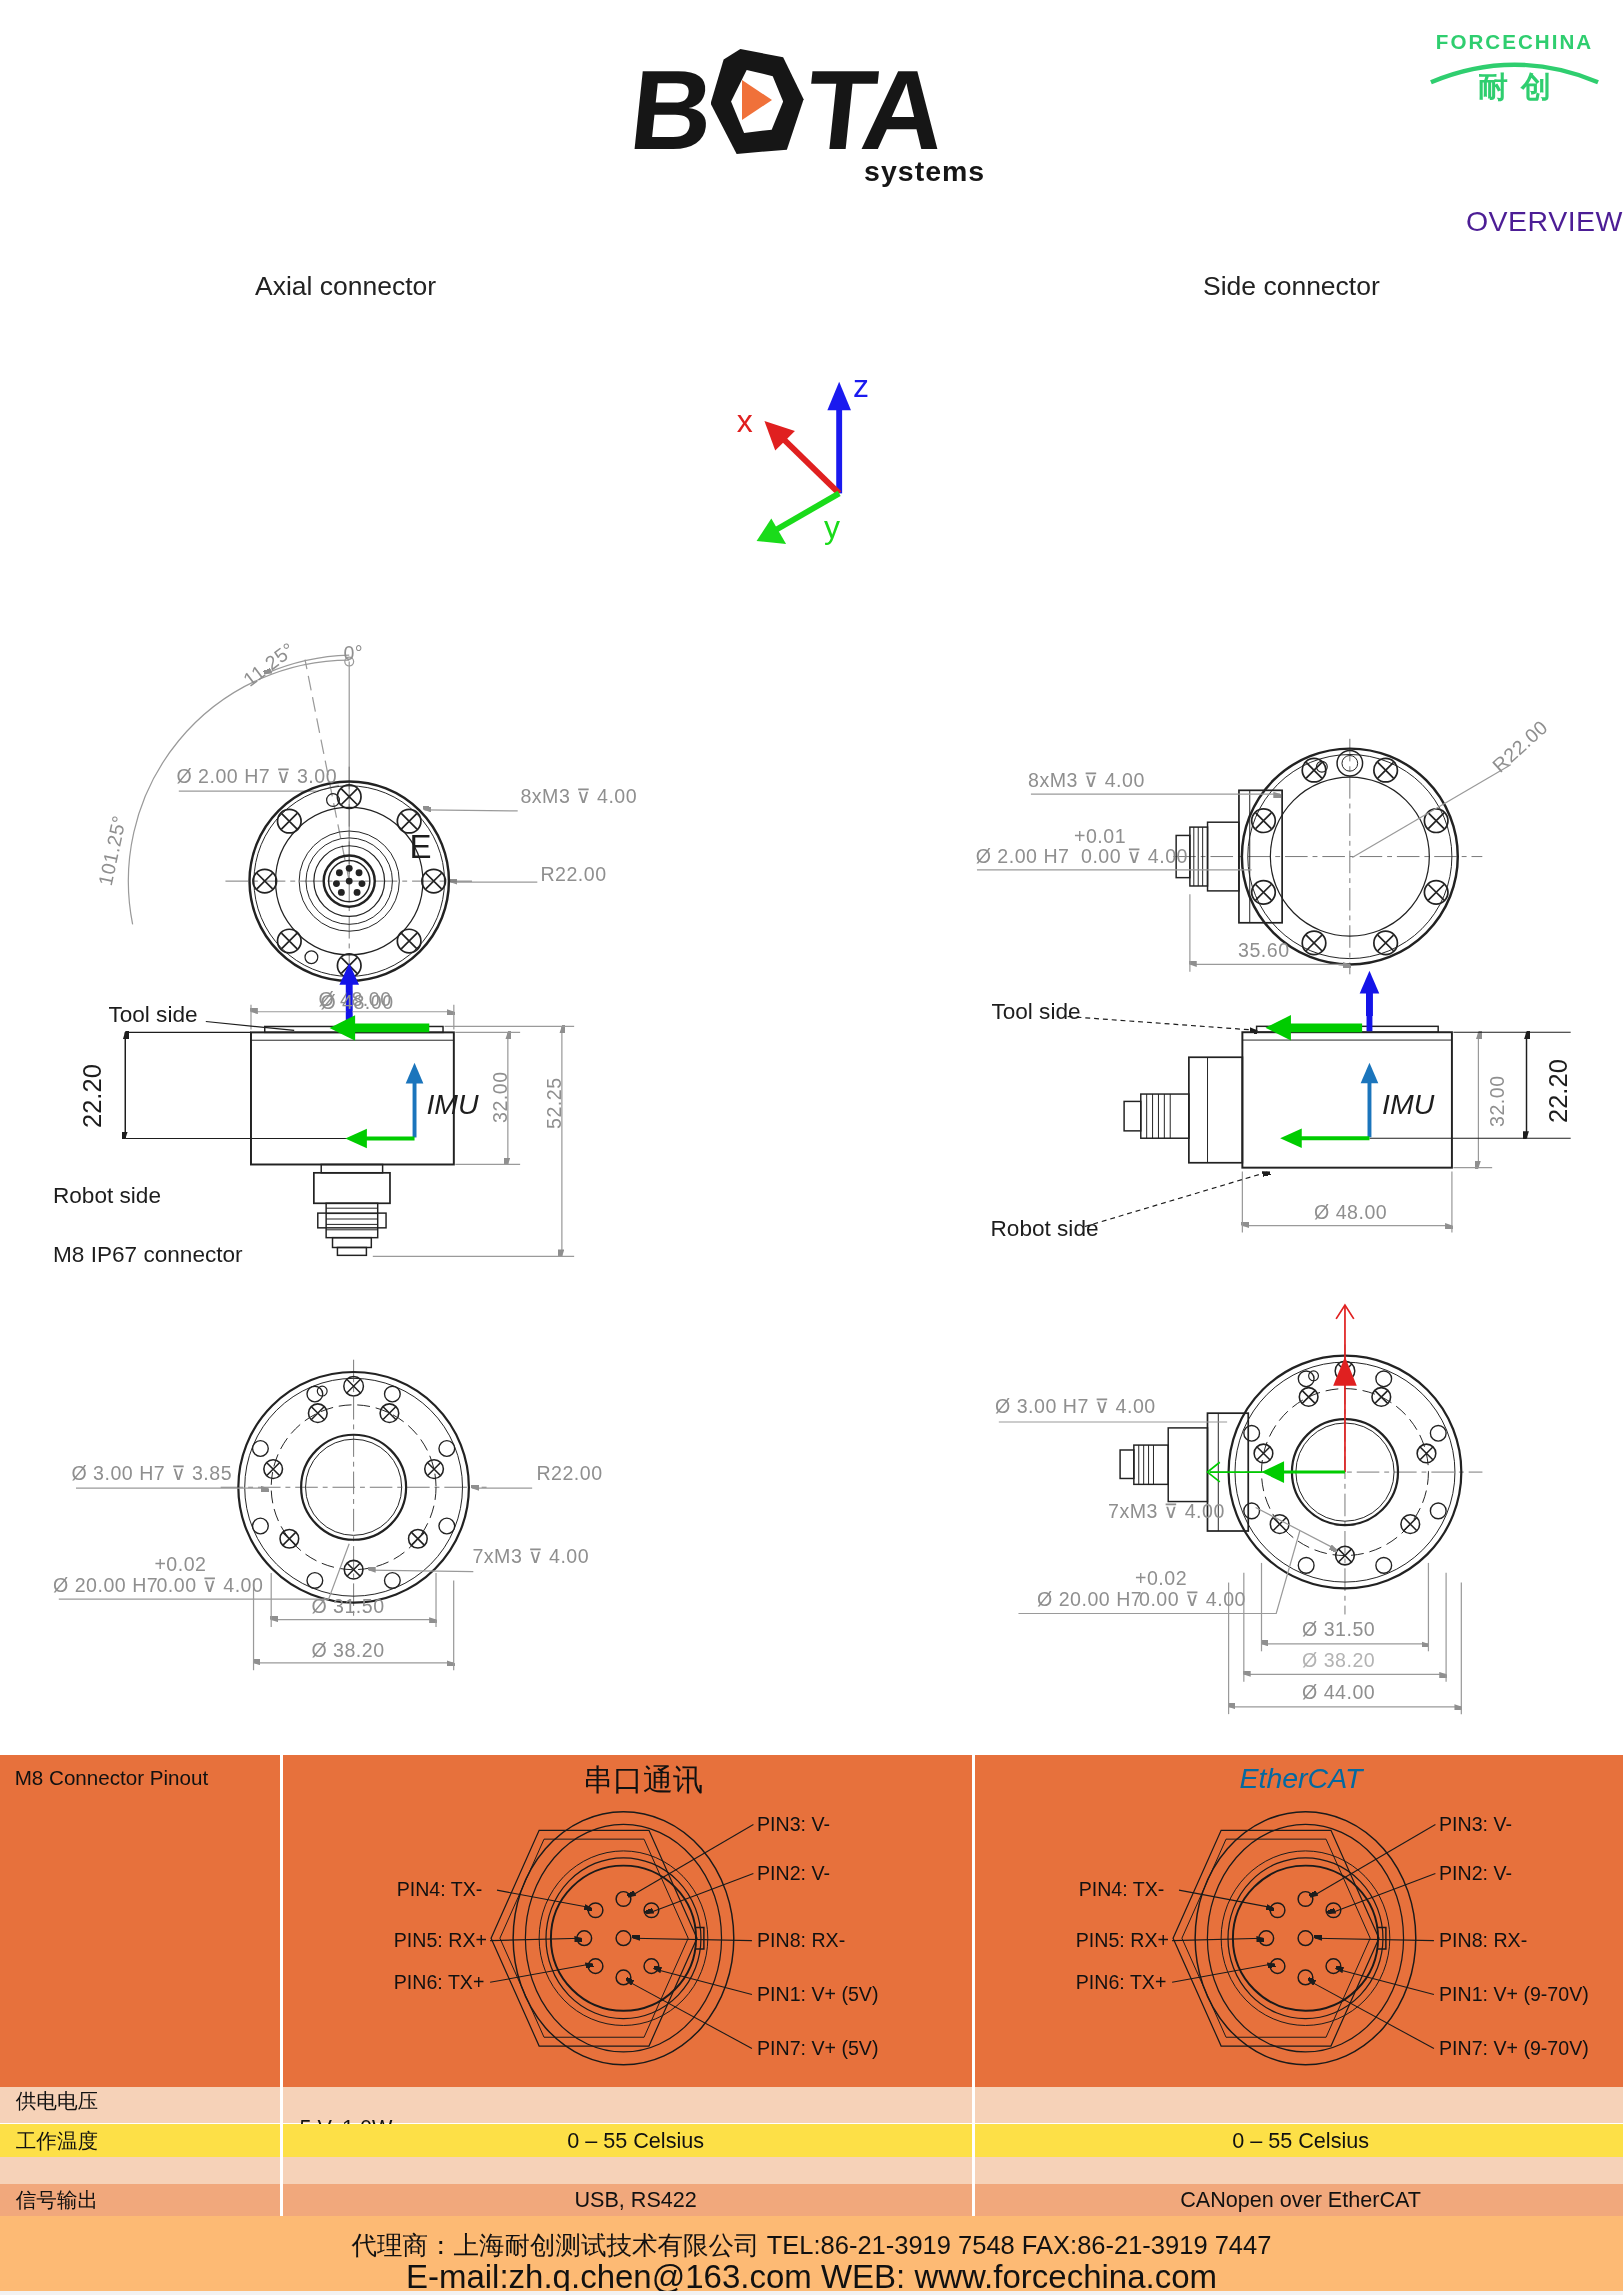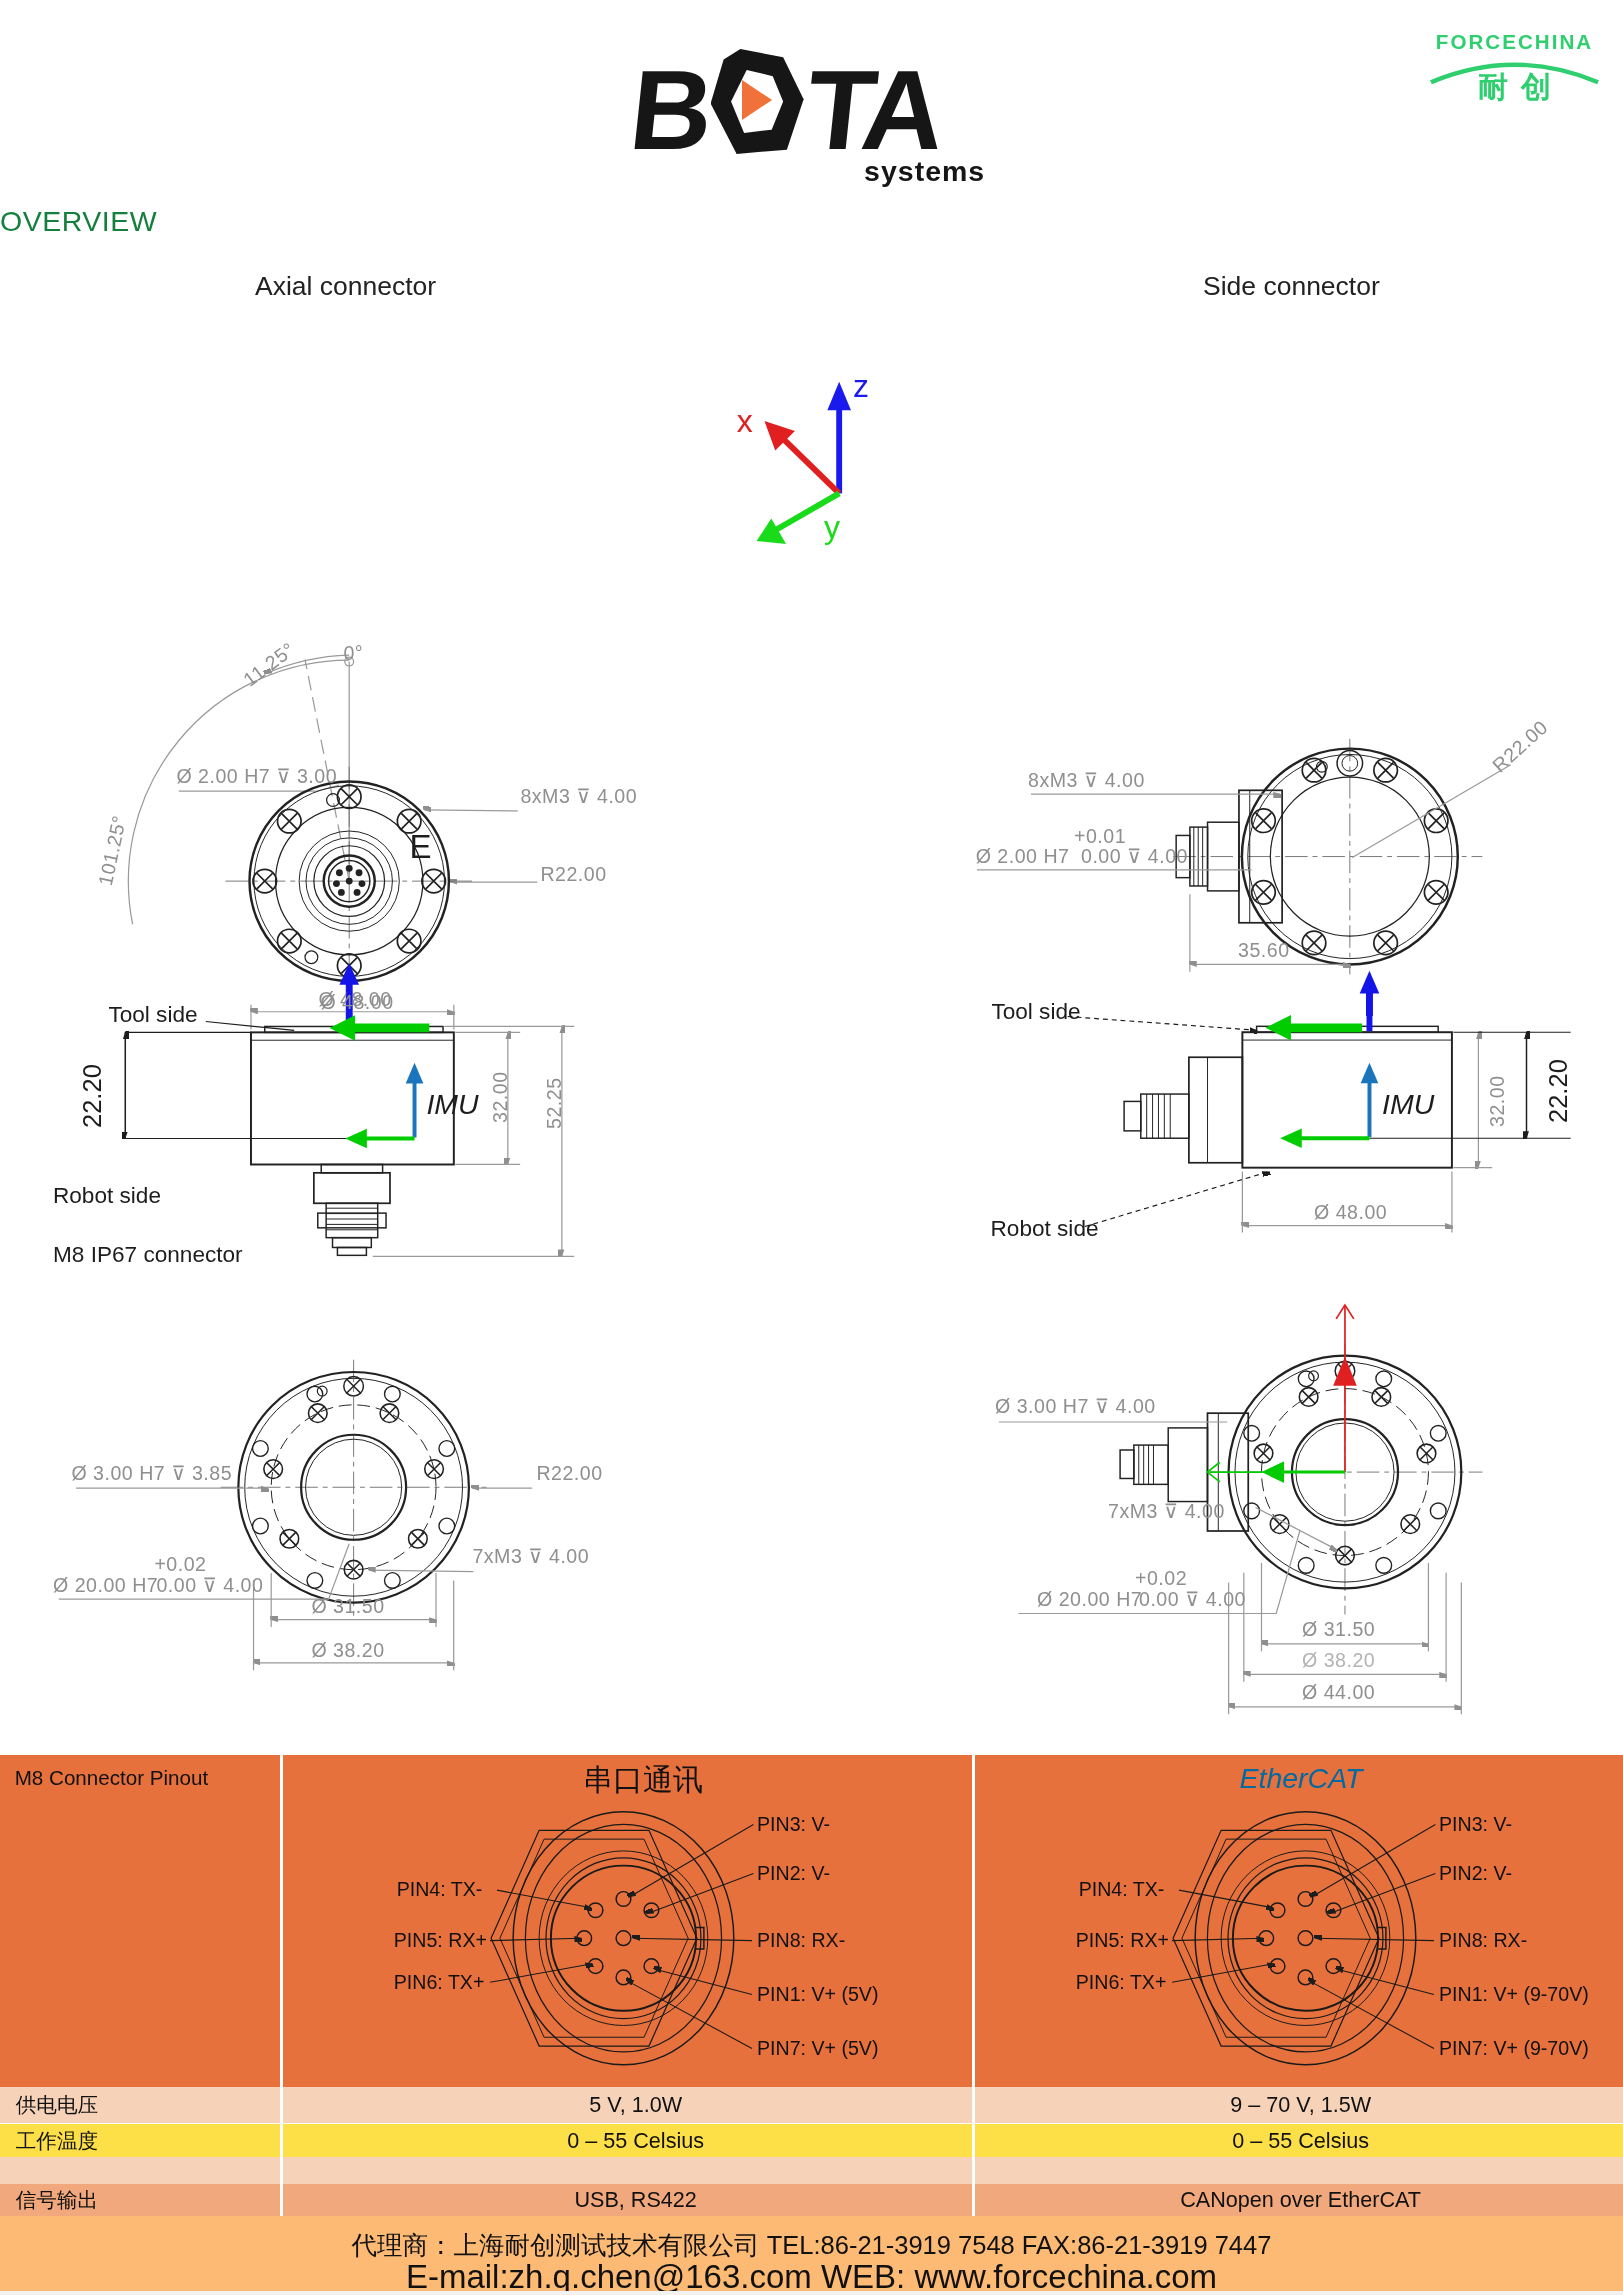--- a/index.html
+++ b/index.html
@@ -6,21 +6,21 @@
   #page{position:relative;width:1623px;height:2295px;background:#fff;overflow:hidden;
         font-family:"Liberation Sans",sans-serif;color:#111;}
   .abs{position:absolute;}
   .nowrap{white-space:nowrap;}
   
   .dim{position:absolute;color:#8f8f8f;font-size:19.6px;white-space:nowrap;letter-spacing:0.5px;}
   .dimlight{color:#b3b3b3;}
   
   .blk{position:absolute;color:#1d1d1d;font-size:22.6px;white-space:nowrap;}
   .rot{transform-origin:left top;}
-  .title{position:absolute;width:100%;text-align:left;color:#15803d;letter-spacing:0.5px;}
+  .title{position:absolute;width:100%;text-align:right;color:#4c1d95;letter-spacing:0.5px;}
   .pinlbl{position:absolute;color:#111;font-size:19.6px;white-space:nowrap;}
   .celllbl{padding-left:15.7px;font-size:20.6px;color:#111;display:flex;align-items:center;}
   .cellval{font-size:21.6px;color:#111;display:flex;align-items:center;justify-content:center;}
   .row{position:absolute;left:0;width:1623px;display:flex;}
   .c1{width:280px;}
   .c2{width:692px;}
   .c3{width:651px;}
   svg{position:absolute;overflow:visible;}
   
   #bota-logo{position:absolute;left:631px;top:44px;width:363px;height:137px;}
@@ -536,21 +536,21 @@
     <span class="pinlbl" style="left:374px;top:16.7px;">PIN3: V-</span>
     <span class="pinlbl" style="left:374px;top:66px;">PIN2: V-</span>
     <span class="pinlbl" style="left:13.7px;top:82px;">PIN4: TX-</span>
     <span class="pinlbl" style="left:10.8px;top:133px;">PIN5: RX+</span>
     <span class="pinlbl" style="left:374px;top:133px;">PIN8: RX-</span>
     <span class="pinlbl" style="left:10.8px;top:175px;">PIN6: TX+</span>
     <span class="pinlbl" style="left:374px;top:187px;">PIN1: V+ (9-70V)</span>
     <span class="pinlbl" style="left:374px;top:241px;">PIN7: V+ (9-70V)</span>
   </div>
 
-  <div class="row" style="top:2087px;height:36px;background:#F6D2B8;">
+  <div class="row" style="top:2087px;height:36px;background:#F6D2B8;flex-direction:column;">
     <div class="c1 celllbl">供电电压</div>
     <div class="c2 cellval">5 V, 1.0W</div>
     <div class="c3 cellval">9 – 70 V, 1.5W</div>
   </div>
   <div class="row" style="top:2124px;height:33px;background:#fde047;">
     <div class="c1 celllbl">工作温度</div>
     <div class="c2 cellval">0 – 55 Celsius</div>
     <div class="c3 cellval">0 – 55 Celsius</div>
   </div>
   <div class="row" style="top:2157px;height:27.5px;background:#F6D2B8;">

